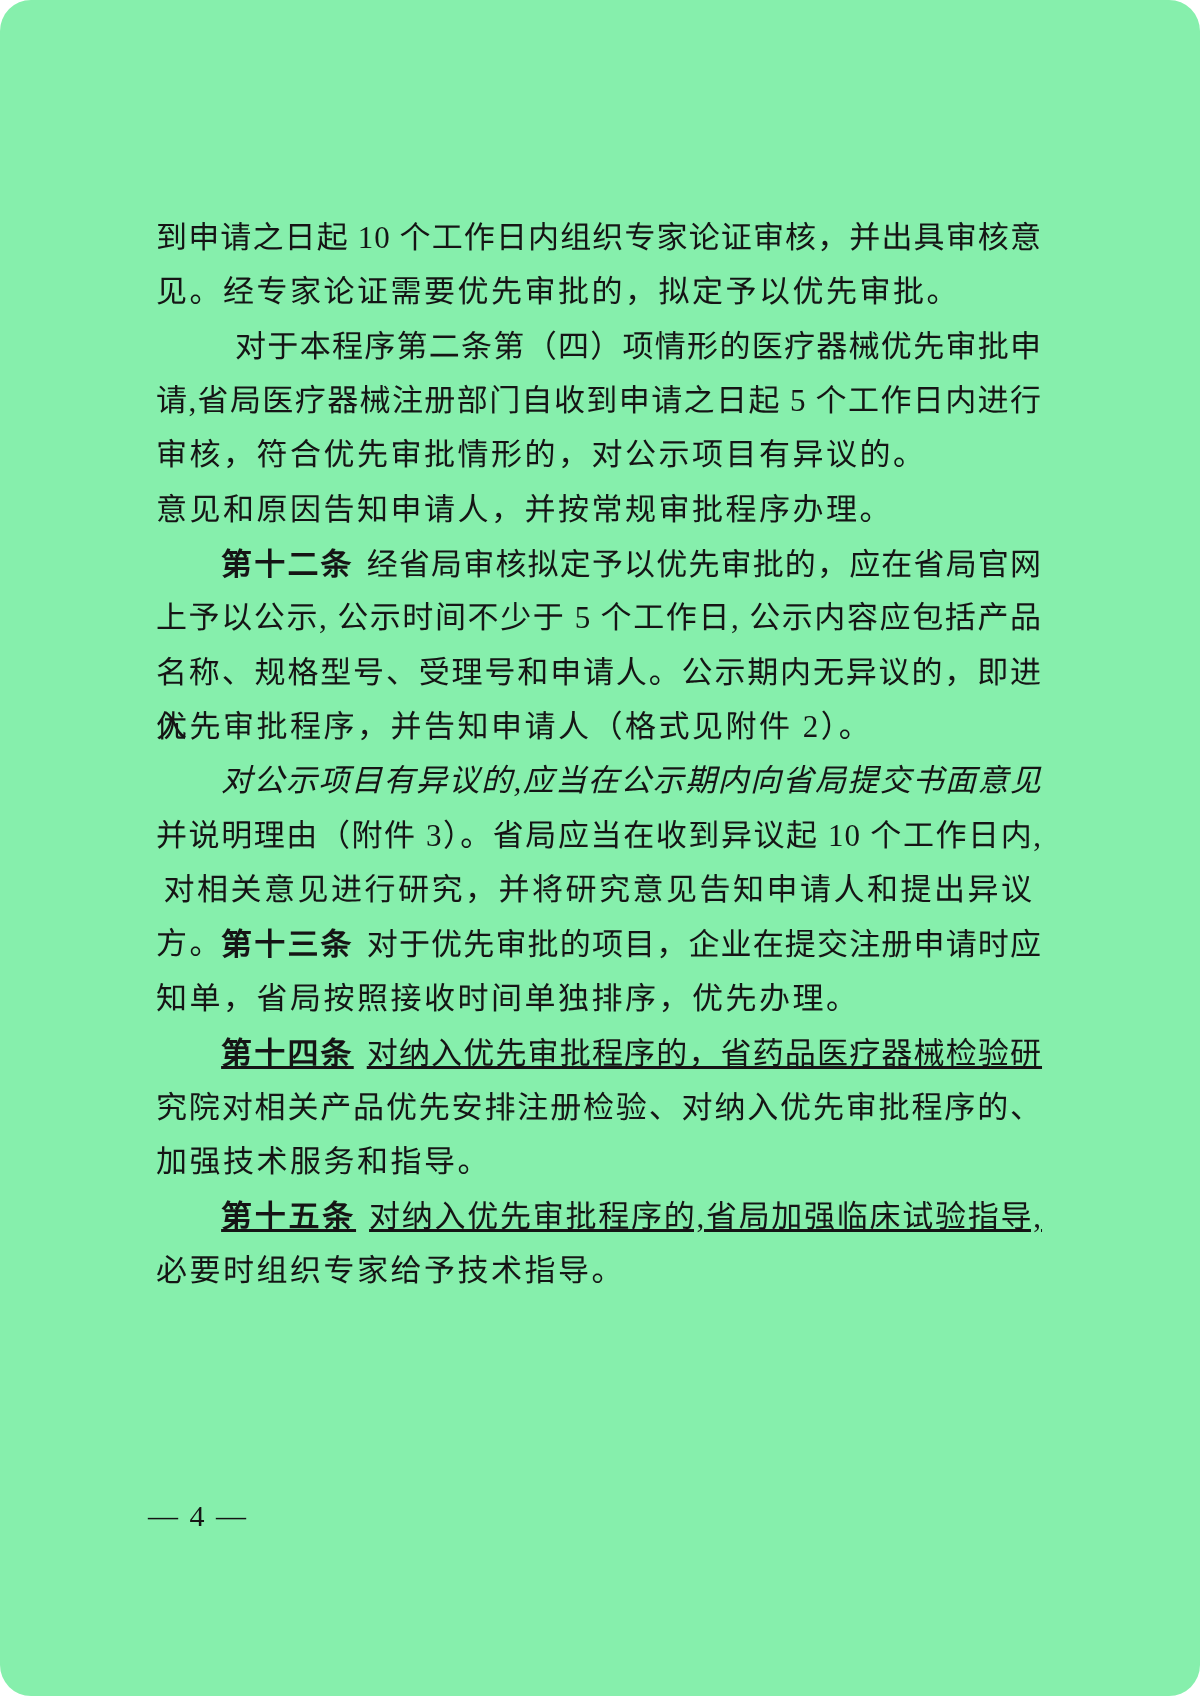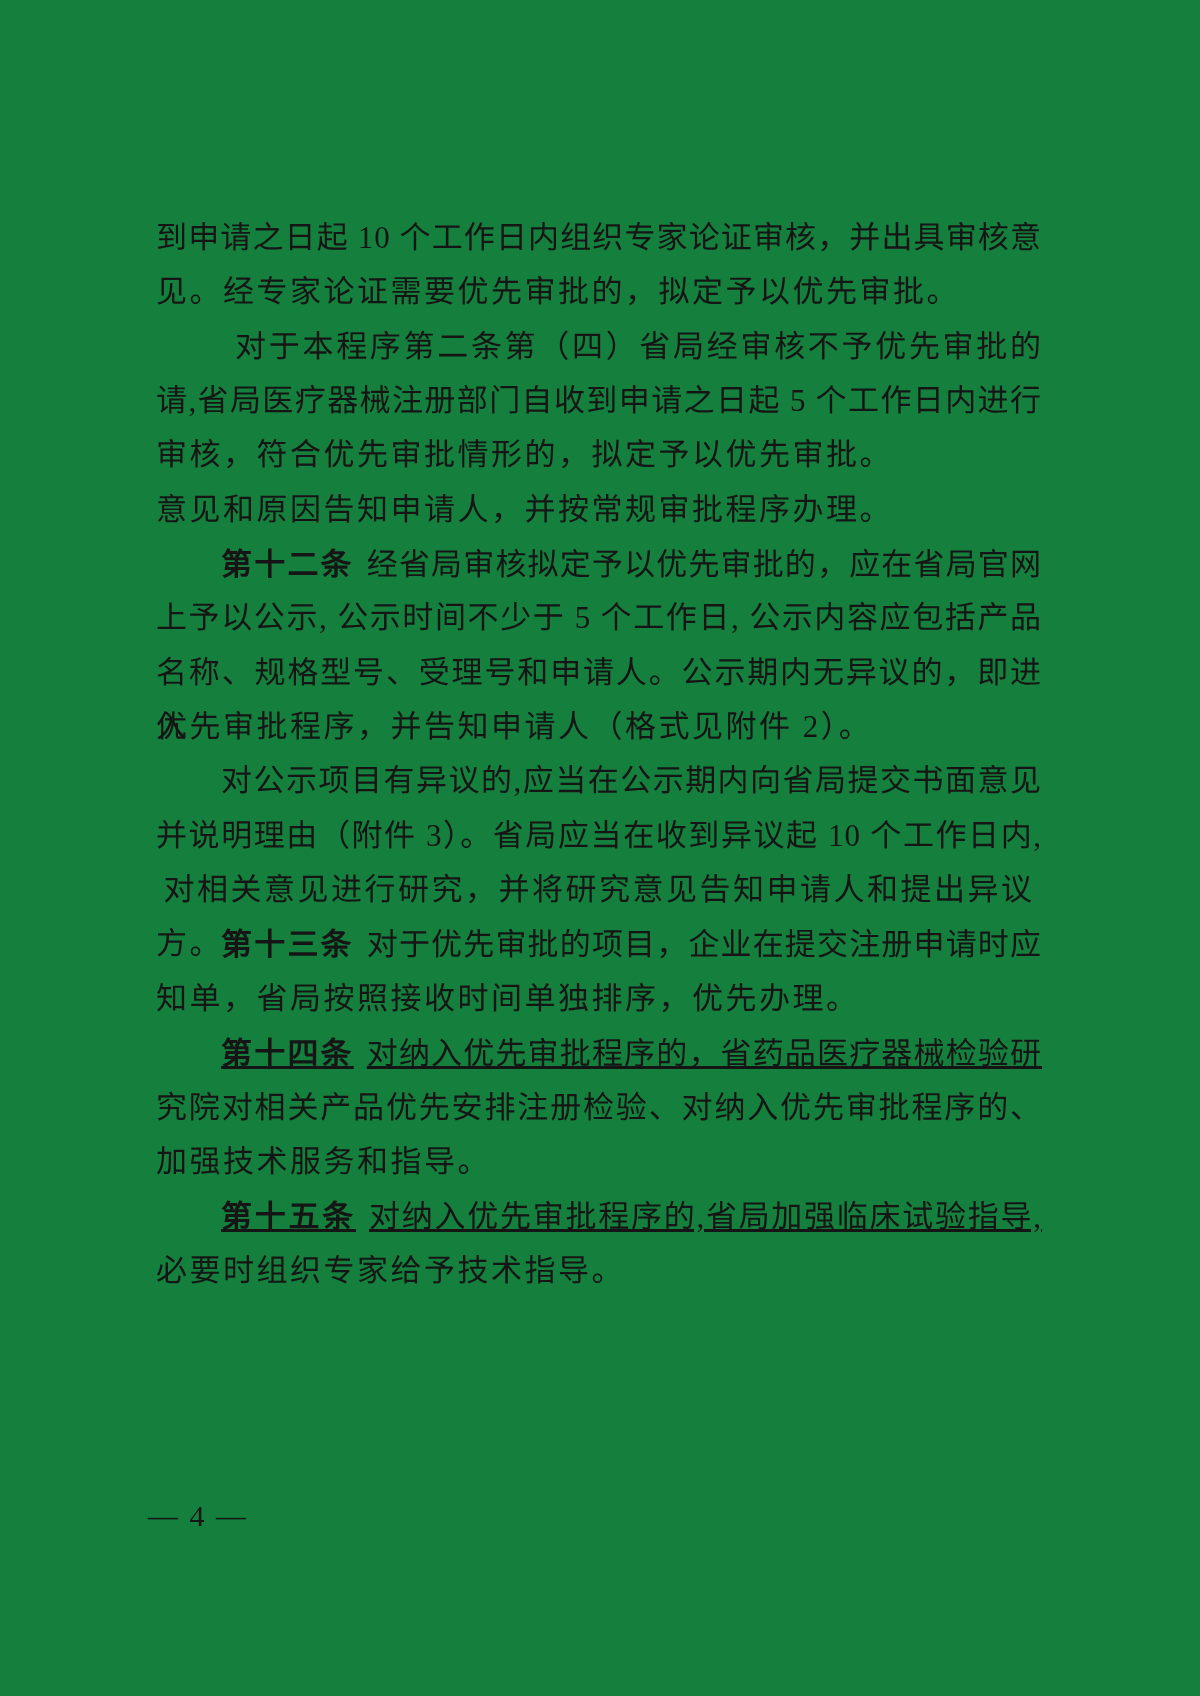--- a/index.html
+++ b/index.html
@@ -11,21 +11,22 @@
     width: 1200px;
     height: 1696px;
     position: relative;
     font-family: "Liberation Serif", "DejaVu Serif", serif;
     color: #151515;
     overflow: hidden;
   }
   .page {
     position: absolute;
     inset: 0;
-    background: #15803d;
+    background: #86efac;
+    border-radius: 31px;
   }
   .body-text {
     position: absolute;
     left: 156px;
     top: 211px;
     width: 886px;
   }
   .line {
     font-size: 31px;
     height: 54.35px;
@@ -57,29 +58,29 @@
     color: #151515;
   }
 </style>
 </head>
 <body>
 
 <div class="page">
   <div class="body-text" id="body-text">
       <div class="line" style="text-indent: 0em;">到申请之日起 10 个工作日内组织专家论证审核，并出具审核意</div>
       <div class="line para-end">见。经专家论证需要优先审批的，拟定予以优先审批。</div>
-      <div class="line" style="text-indent: 2.55em;">对于本程序第二条第（四）省局经审核不予优先审批的</div>
+      <div class="line" style="text-indent: 2.55em;">对于本程序第二条第（四）项情形的医疗器械优先审批申</div>
       <div class="line">请,省局医疗器械注册部门自收到申请之日起 5 个工作日内进行</div>
-      <div class="line para-end">审核，符合优先审批情形的，拟定予以优先审批。</div>
+      <div class="line para-end">审核，符合优先审批情形的，对公示项目有异议的。</div>
       <div class="line para-end">意见和原因告知申请人，并按常规审批程序办理。</div>
       <div class="line" style="text-indent: 2.1em;"><span class="article-label">第十二条</span>经省局审核拟定予以优先审批的，应在省局官网</div>
       <div class="line">上予以公示, 公示时间不少于 5 个工作日, 公示内容应包括产品</div>
       <div class="line">名称、规格型号、受理号和申请人。公示期内无异议的，即进入</div>
       <div class="line para-end">优先审批程序，并告知申请人（格式见附件 2）。</div>
-      <div class="line" style="text-indent: 2.1em;">对公示项目有异议的,应当在公示期内向省局提交书面意见</div>
+      <div class="line" style="text-indent: 2.1em; font-style: italic;">对公示项目有异议的,应当在公示期内向省局提交书面意见</div>
       <div class="line">并说明理由（附件 3）。省局应当在收到异议起 10 个工作日内,</div>
       <div class="line para-end">对相关意见进行研究，并将研究意见告知申请人和提出异议方。</div>
       <div class="line" style="text-indent: 2.1em;"><span class="article-label">第十三条</span>对于优先审批的项目，企业在提交注册申请时应</div>
       <div class="line para-end">知单，省局按照接收时间单独排序，优先办理。</div>
       <div class="line" style="text-indent: 2.1em; text-decoration: underline;"><span class="article-label">第十四条</span>对纳入优先审批程序的，省药品医疗器械检验研</div>
       <div class="line">究院对相关产品优先安排注册检验、对纳入优先审批程序的、</div>
       <div class="line para-end">加强技术服务和指导。</div>
       <div class="line" style="text-indent: 2.1em; text-decoration: underline;"><span class="article-label">第十五条</span>对纳入优先审批程序的,省局加强临床试验指导,</div>
       <div class="line para-end">必要时组织专家给予技术指导。</div>
     </div>

